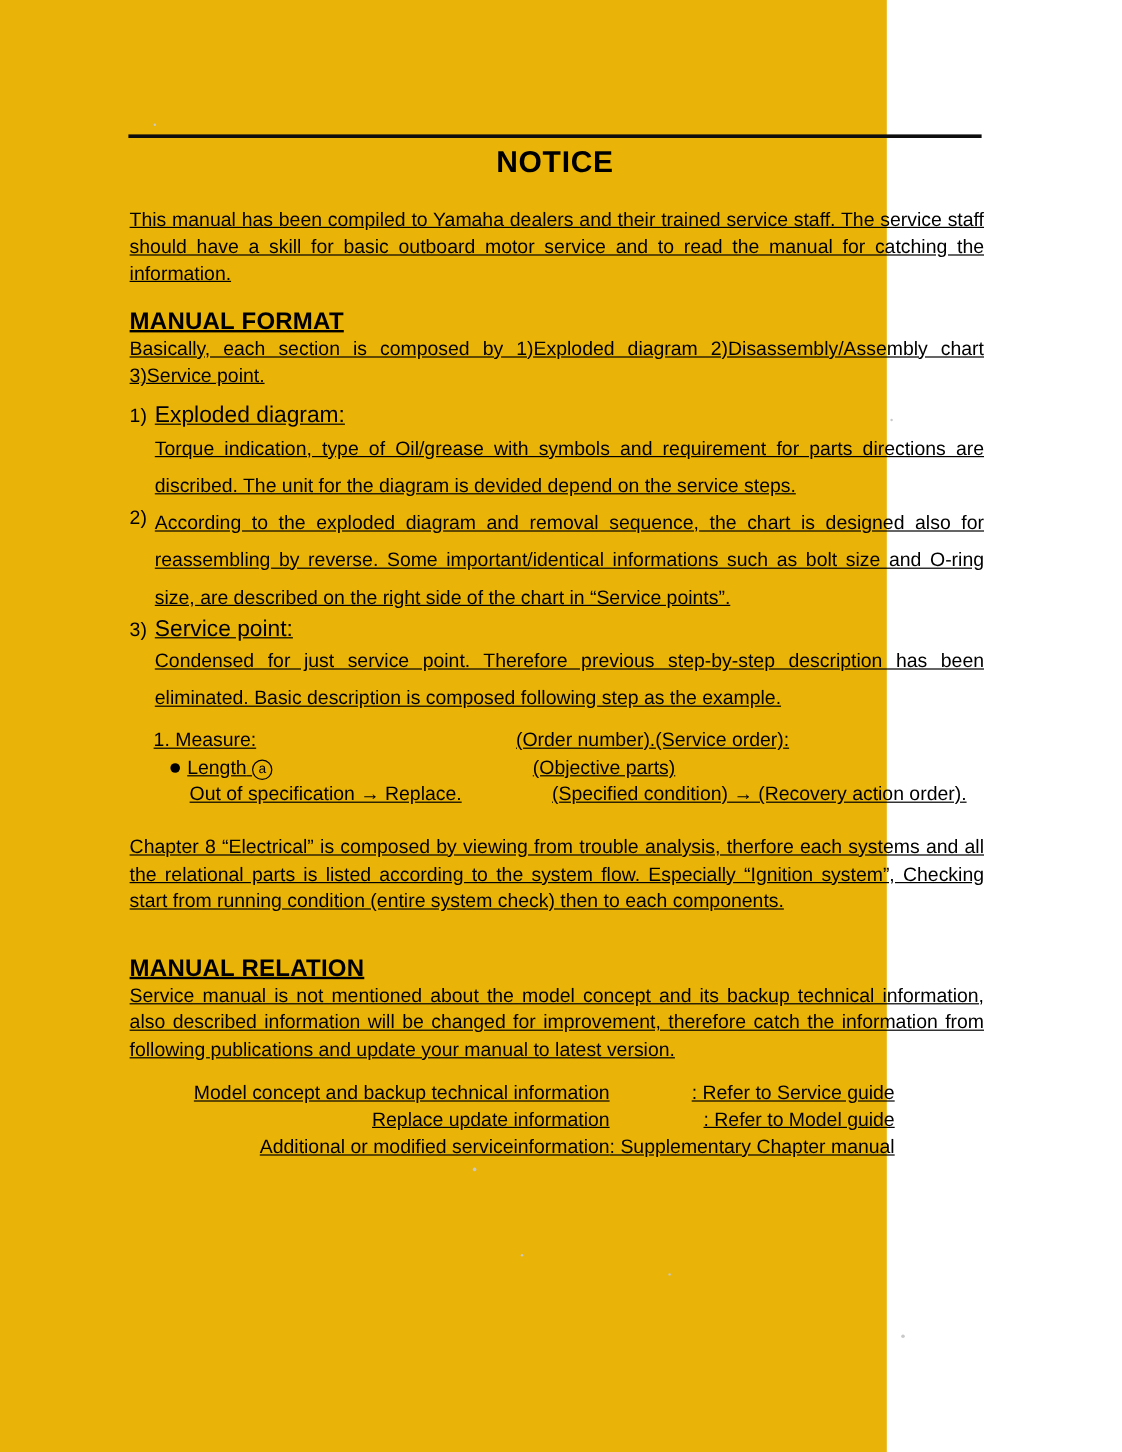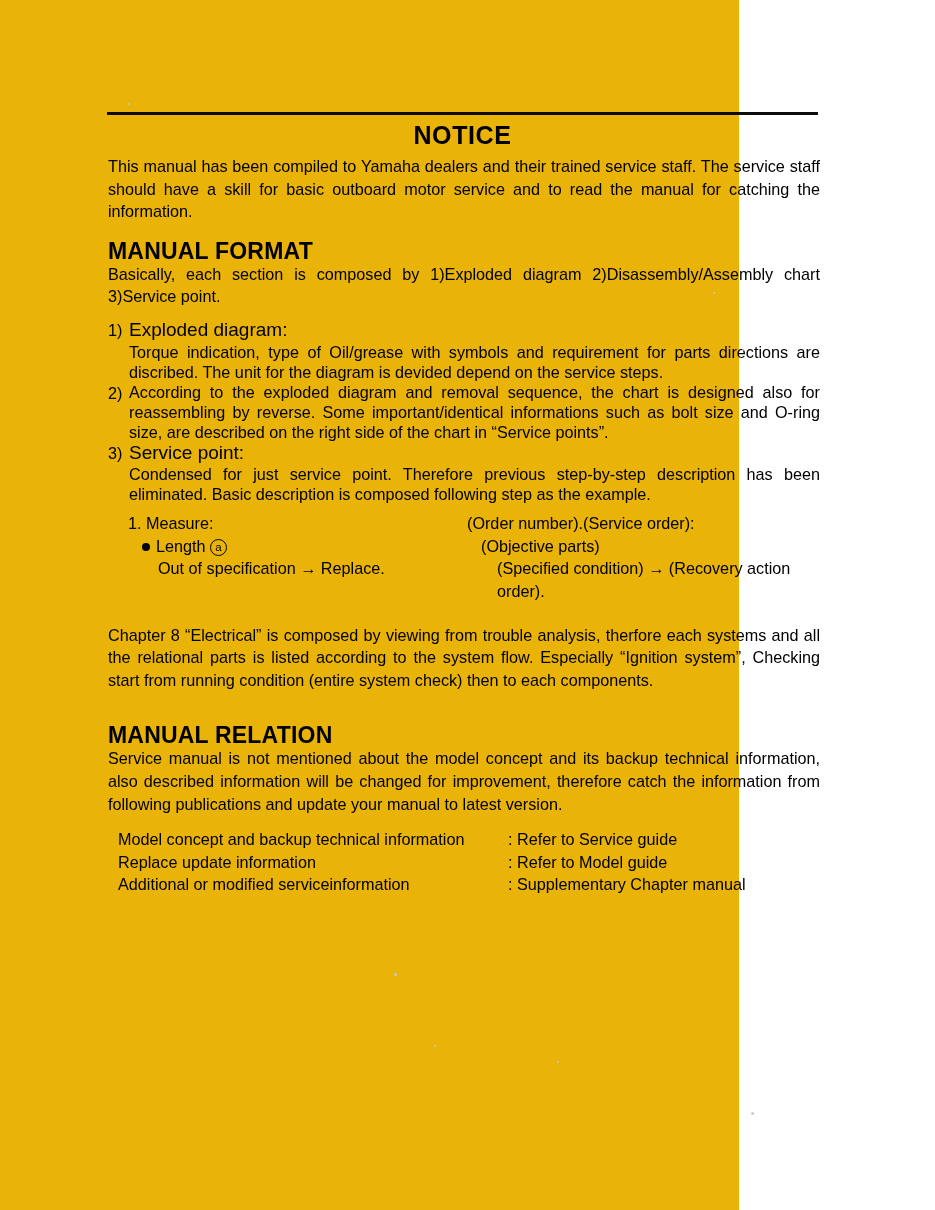--- a/index.html
+++ b/index.html
@@ -44,36 +44,37 @@
     text-align: center;
     font-size: 25px;
     font-weight: bold;
     letter-spacing: 0.6px;
   }
 
   
   .content {
     position: absolute;
     left: 108px;
-    top: 155px;
+    top: 172px;
     width: 712px;
+    text-decoration: underline;
   }
 
   p.body-text,
   .sec-body {
     margin: 0;
     font-size: 16.2px;
     line-height: 22.6px;
     text-align: justify;
     text-justify: inter-word;
   }
 
   .section-heading {
     margin: 0;
-    font-size: 23px;
+    font-size: 20px;
     font-weight: bold;
     line-height: 24px;
     letter-spacing: 0.2px;
   }
 
   .gap-sm { height: 11px; }
   .gap-md { height: 16px; }
   .gap-lg { height: 21px; }
 
   
@@ -97,37 +98,36 @@
   }
   .num-title {
     display: block;
     font-size: 19px;
     line-height: 22.6px;
   }
   .num-desc {
     display: block;
     margin-left: 0;
     font-size: 16.2px;
-    line-height: 20px;
+    line-height: 31px;
     text-align: justify;
     text-justify: inter-word;
   }
 
   
   .example-block {
     margin-top: 8px;
     margin-left: 20px;
     position: relative;
     font-size: 16.2px;
     line-height: 22.6px;
   }
   .ex-row {
     display: flex;
     line-height: 22.6px;
-    gap: 37px;
   }
   .ex-left {
     width: 302px;
     flex: 0 0 302px;
     font-size: 16.2px;
   }
   .ex-right {
     flex: 1 1 auto;
     font-size: 16.2px;
   }
@@ -152,20 +152,21 @@
     text-align: center;
     font-size: 11.5px;
     vertical-align: 1px;
   }
 
   
   .relation-table {
     margin-top: 13px;
     margin-left: 10px;
     border-collapse: collapse;
+    text-align: right;
   }
   .relation-table td {
     font-size: 16.2px;
     line-height: 22.6px;
     padding: 0;
     vertical-align: top;
     white-space: nowrap;
   }
   .rel-left {
     width: 390px;

